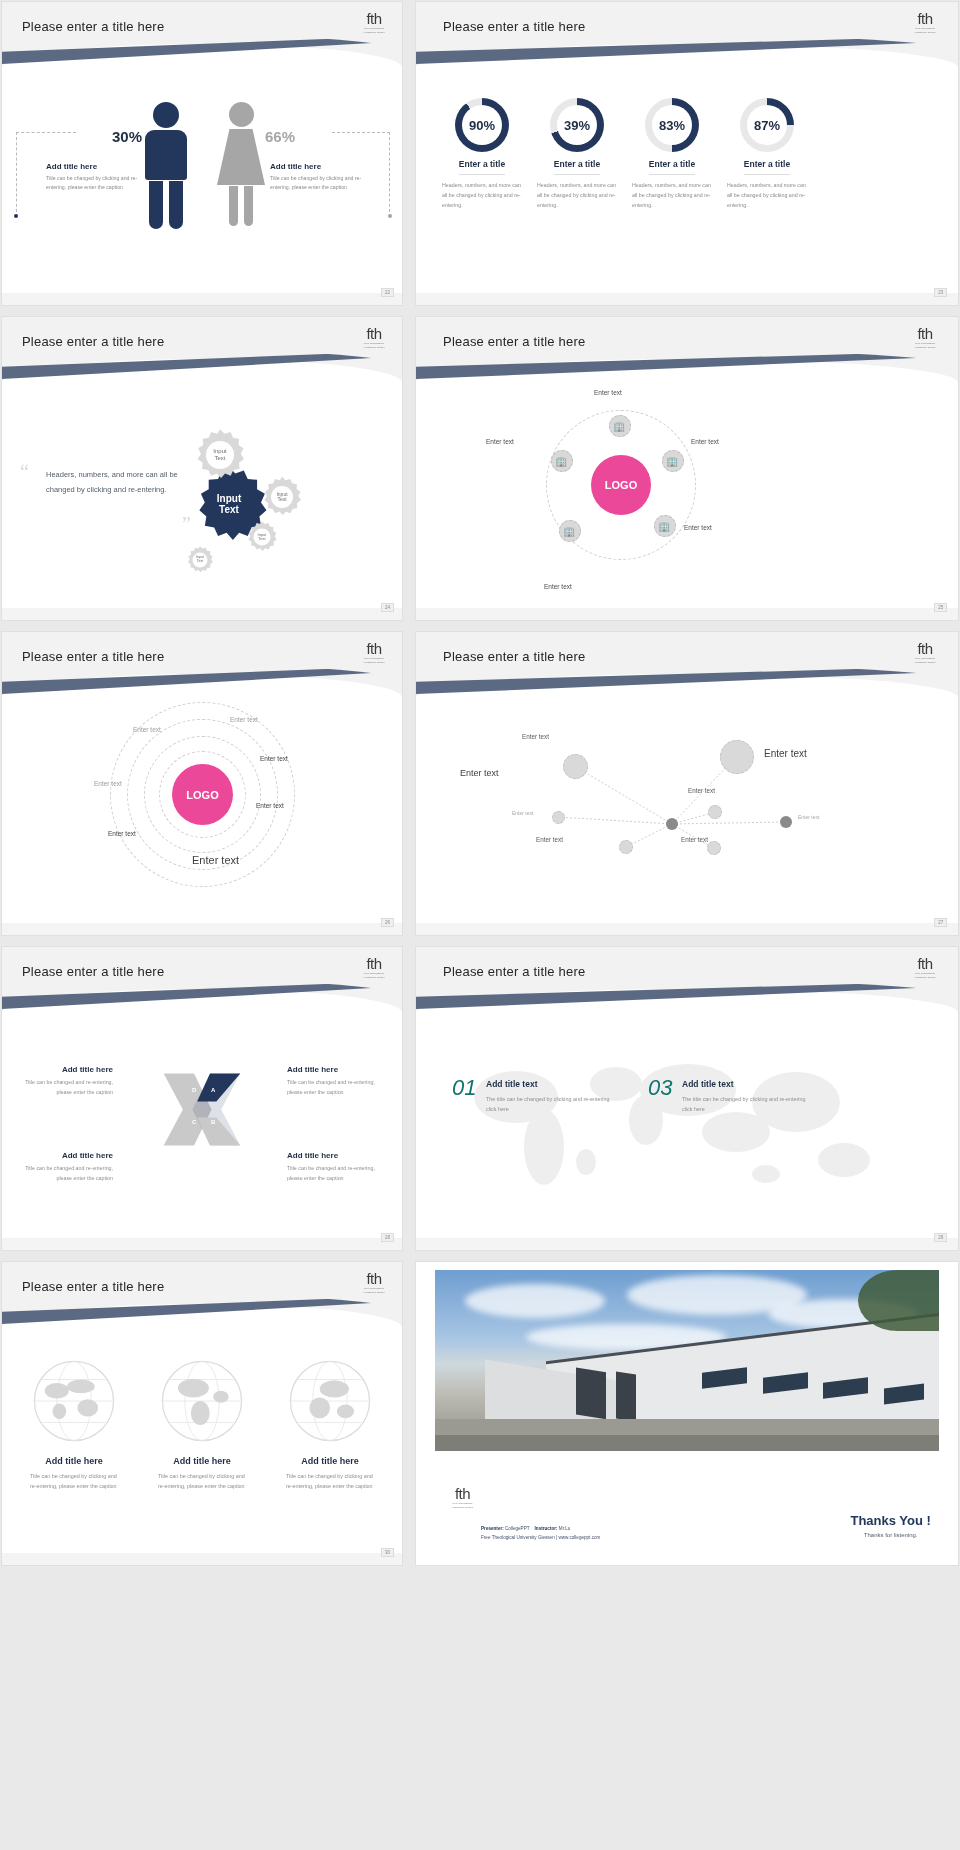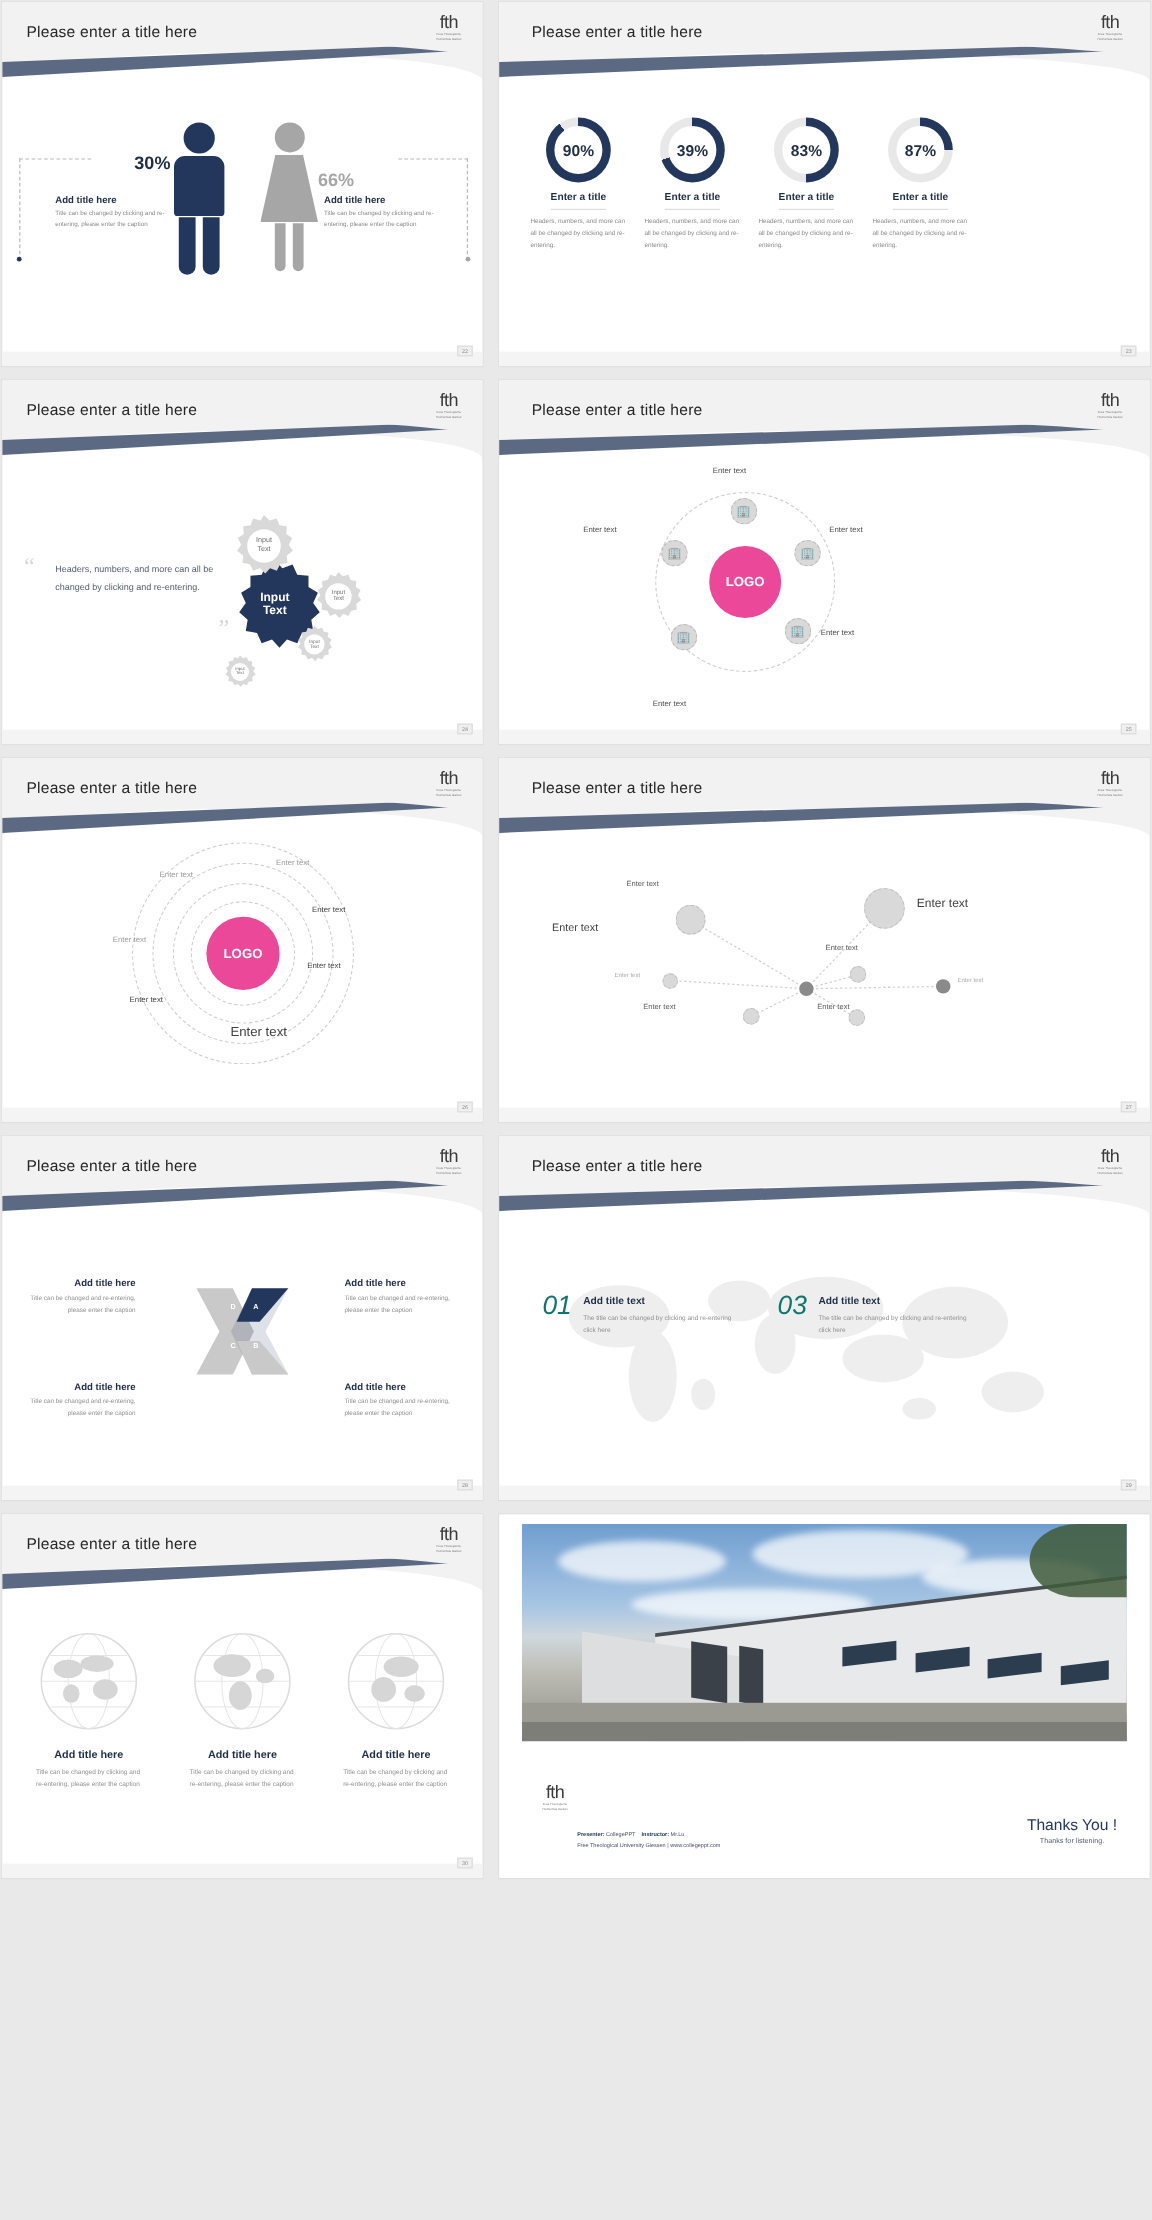--- a/index.html
+++ b/index.html
@@ -95,21 +95,21 @@
   .gb { font-size:5.4px; color:#8f8f8f; line-height:1.85; margin-top:5px;}
 
   
   .photo { position:absolute; left:3.5%; top:2.5%; width:93%; height:60%;
     background:linear-gradient(#6f9ed0 0%, #a8c6e4 38%, #cfd8dd 52%, #bdbdb5 68%, #8d8d86 100%);
     overflow:hidden;}
   .cloud { position:absolute; background:rgba(255,255,255,.72); border-radius:50%; filter:blur(3px);}
   .bldg { position:absolute; background:#e8e9ea; }
   .win { position:absolute; background:#2b3d4e; }
   .thanks { position:absolute; right:5%; bottom:9%; text-align:center;}
-  .thanks .t1 { font-weight:normal; font-size:13px; color:#23375c; }
+  .thanks .t1 { font-weight:bold; font-size:13px; color:#23375c; }
   .thanks .t2 { font-size:6px; color:#55606e; margin-top:4px;}
   .credits { position:absolute; left:12%; bottom:7.5%; font-size:4.6px; color:#44506a; line-height:1.9;}
   .credits b { color:#23375c; }
 </style>
 </head>
 <body>
 
 <div class="grid">
 
   <div class="slide" style="left:2px;top:2px;width:400px;height:303px;">
@@ -149,21 +149,21 @@
 
       <div style="position:absolute;left:62px;top:126px;width:78px;text-align:right;">
         <div class="pct" style="color:#1f2d45;">30%</div>
       </div>
       <div style="position:absolute;left:44px;top:160px;width:96px;">
         <div class="addtitle">Add title here</div>
         <div class="cap">Title can be changed by clicking and re-entering, please enter the caption</div>
       </div>
 
       <div style="position:absolute;left:263px;top:126px;width:70px;">
-        <div class="pct" style="color:#a6a6a6;margin-top:14px;">66%</div>
+        <div class="pct" style="color:#a6a6a6;">66%</div>
       </div>
       <div style="position:absolute;left:268px;top:160px;width:96px;">
         <div class="addtitle">Add title here</div>
         <div class="cap">Title can be changed by clicking and re-entering, please enter the caption</div>
       </div>
 
       <div class="footer-strip"></div>
       <div class="slide-no">22</div>
     </div>
   </div>

